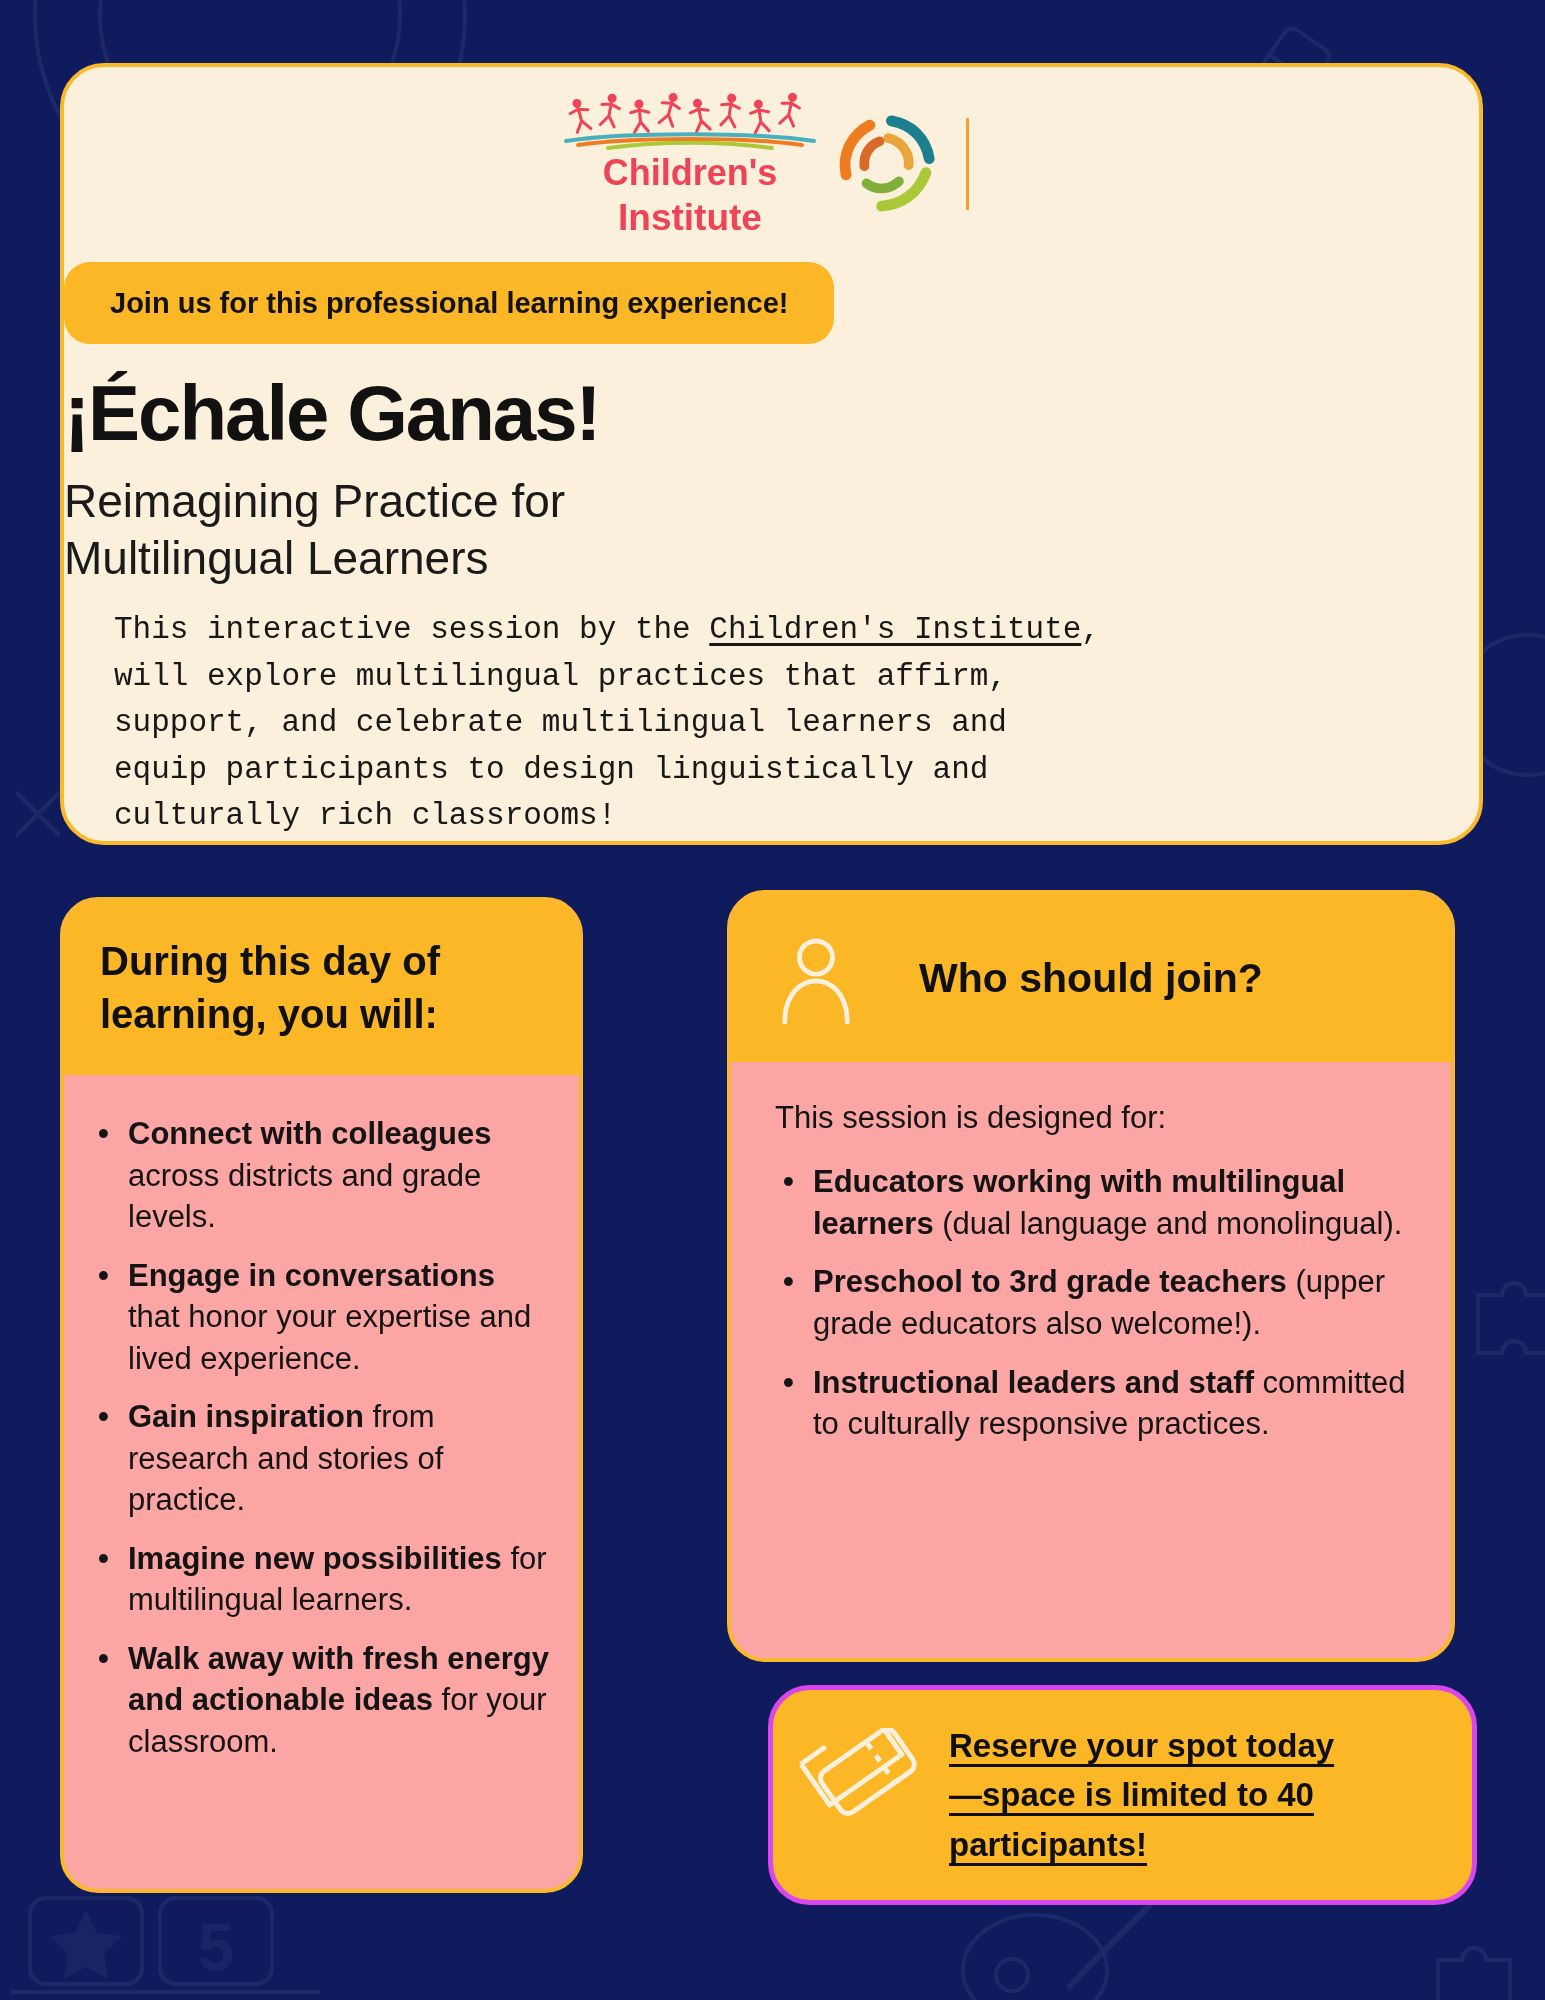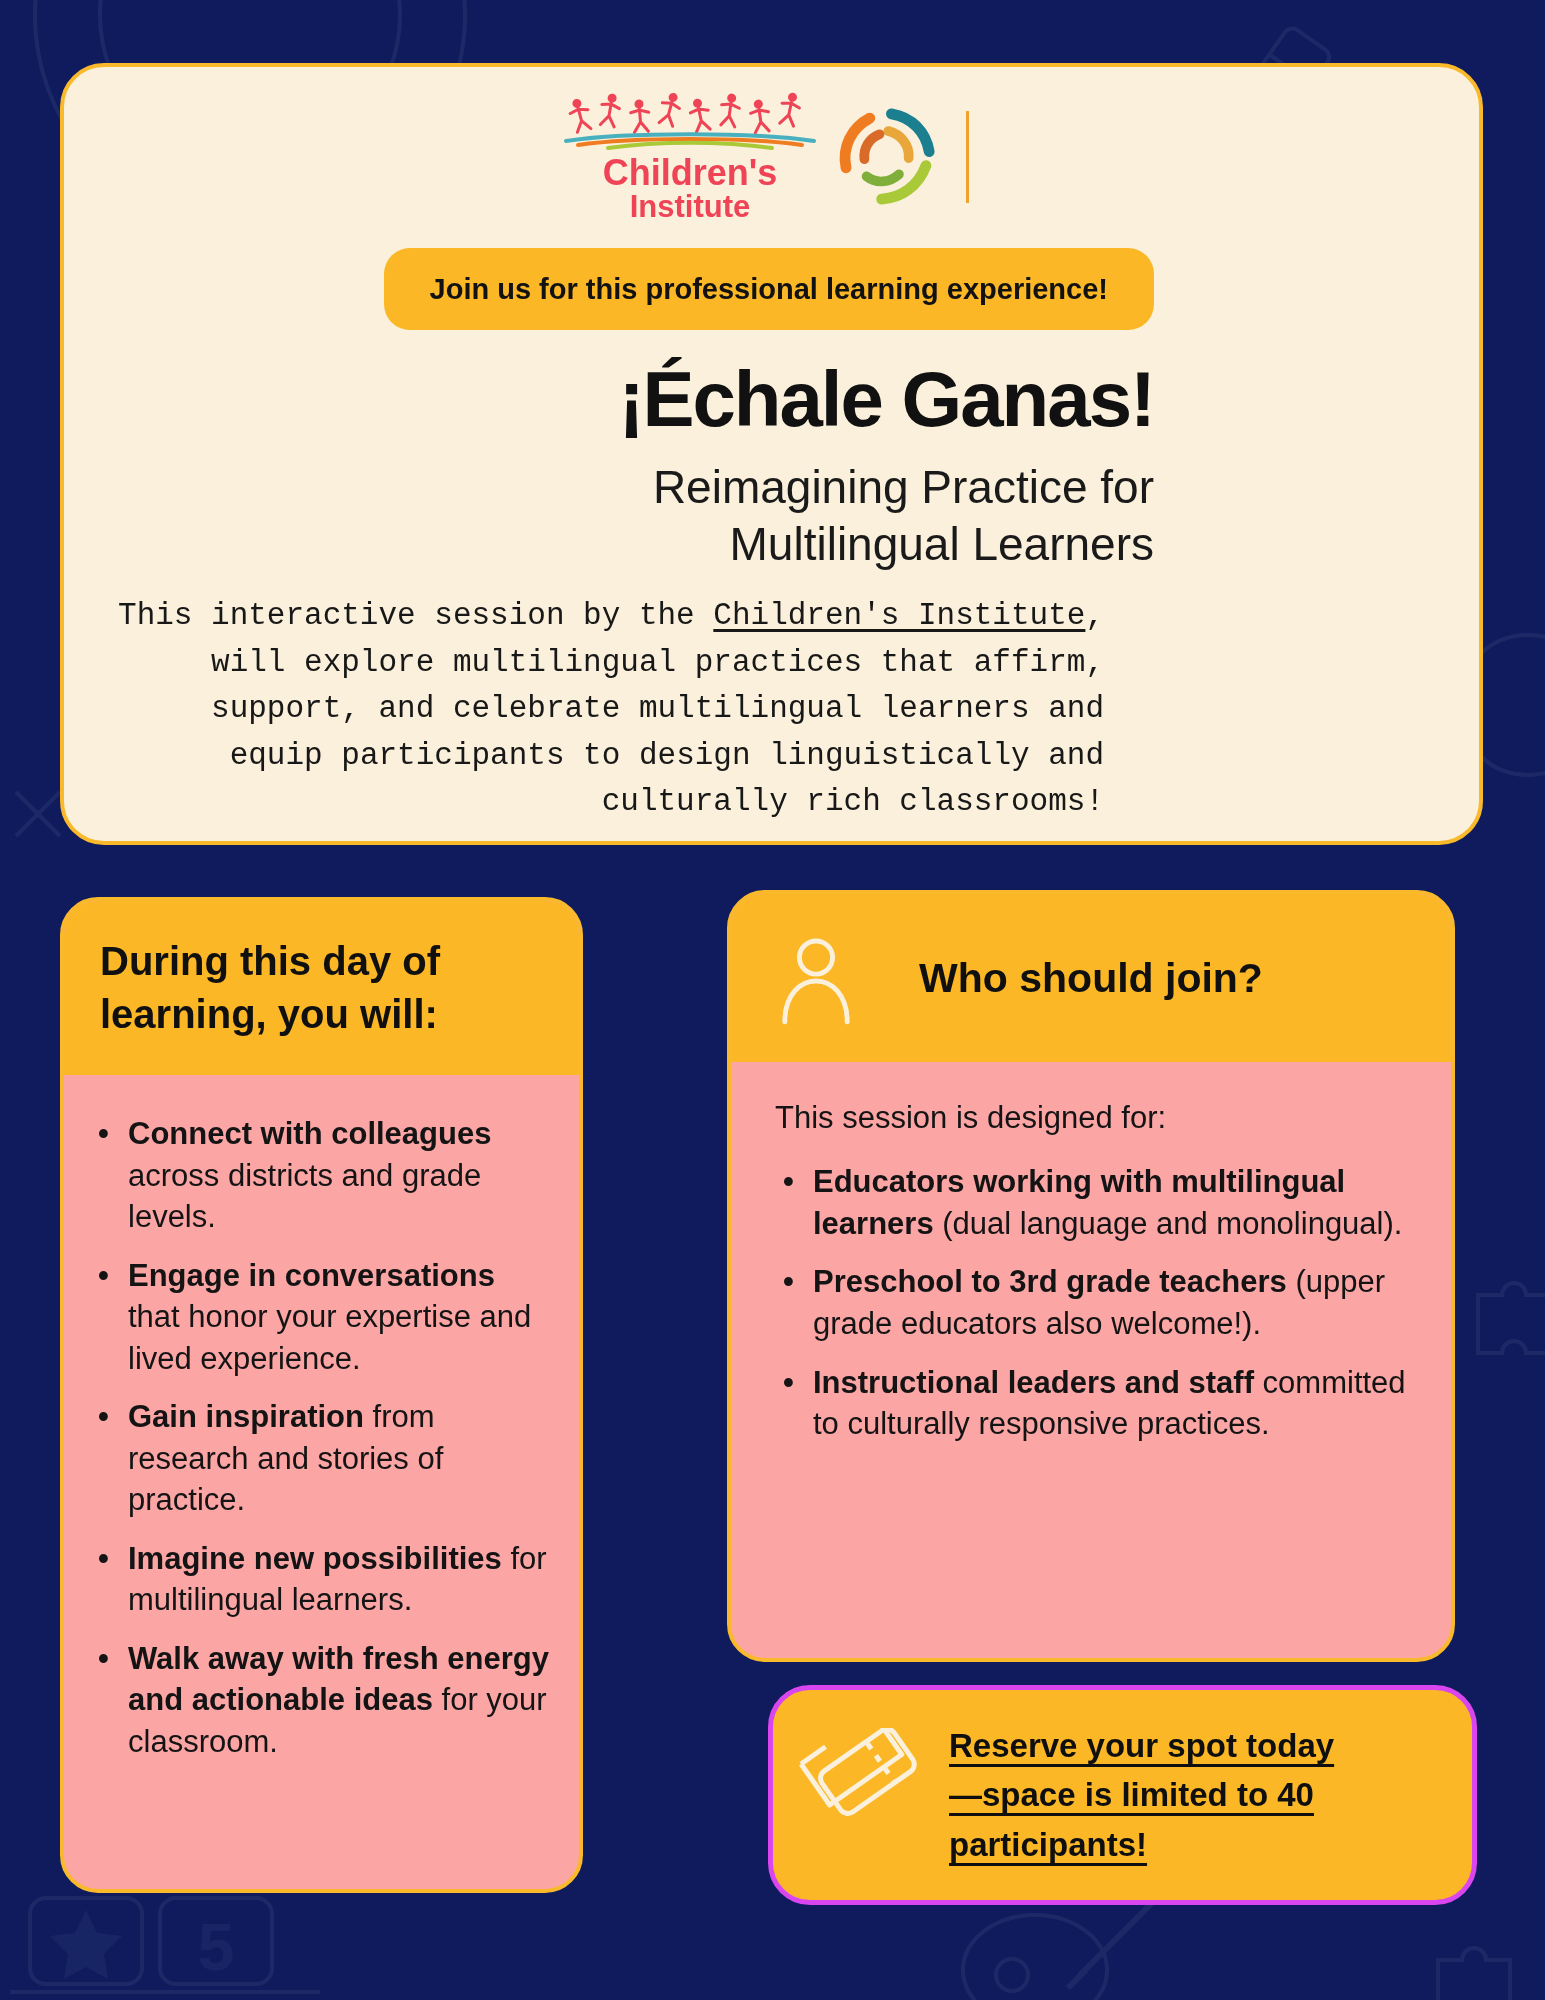--- a/index.html
+++ b/index.html
@@ -6,26 +6,26 @@
   .page{position:relative;width:1545px;height:2000px;background:#101B5E;overflow:hidden;
         font-family:"Liberation Sans",sans-serif;color:#141414;}
   .doodles{position:absolute;left:0;top:0;}
 
   
   .top-card{position:absolute;left:60px;top:63px;width:1423px;height:782px;box-sizing:border-box;
             background:#FAF0DB;border:4px solid #F9B92A;border-radius:44px;}
   .logo-row{margin-top:24px;display:flex;justify-content:center;align-items:center;gap:16px;}
   .ci-logo{display:flex;flex-direction:column;align-items:center;}
   .ci-name{color:#EF4456;font-weight:bold;font-size:36px;line-height:1.0;margin-top:2px;}
-  .ci-sub{color:#EF4456;font-weight:bold;font-size:31px;line-height:1.0;margin-top:0;}
+  .ci-sub{color:#EF4456;font-weight:bold;font-size:37px;line-height:1.0;margin-top:8px;}
   .logo-divider{width:3px;height:92px;background:#F0A22E;margin:0 10px;}
   .ess-text{text-align:left;font-weight:bold;font-size:31px;line-height:1.05;letter-spacing:0.5px;}
   .ess-1{color:#1B7F90;} .ess-2{color:#F07C22;} .ess-3{color:#A9C938;}
 
-  .top-content{width:1090px;text-align:right;}
+  .top-content{width:1090px;text-align:left;}
   .banner{display:inline-block;background:#FBB725;border-radius:26px;padding:0 46px;height:82px;
           line-height:82px;font-size:29px;font-weight:bold;color:#121212;margin-top:26px;}
   .title{font-size:78px;font-weight:bold;letter-spacing:-2px;margin:24px 0 0 0;color:#111;}
   .subtitle{font-size:46px;font-weight:normal;line-height:1.24;margin-top:14px;color:#1a1a1a;}
   .desc{font-size:31px;line-height:1.5;width:990px;margin:20px auto 0 auto;color:#181818;font-family:Liberation Mono, monospace;}
   .ul-link{text-decoration:underline;text-underline-offset:5px;}
 
   
   .card{position:absolute;box-sizing:border-box;background:#fca5a5;border:4px solid #F9B92A;
         border-radius:38px;overflow:hidden;}

